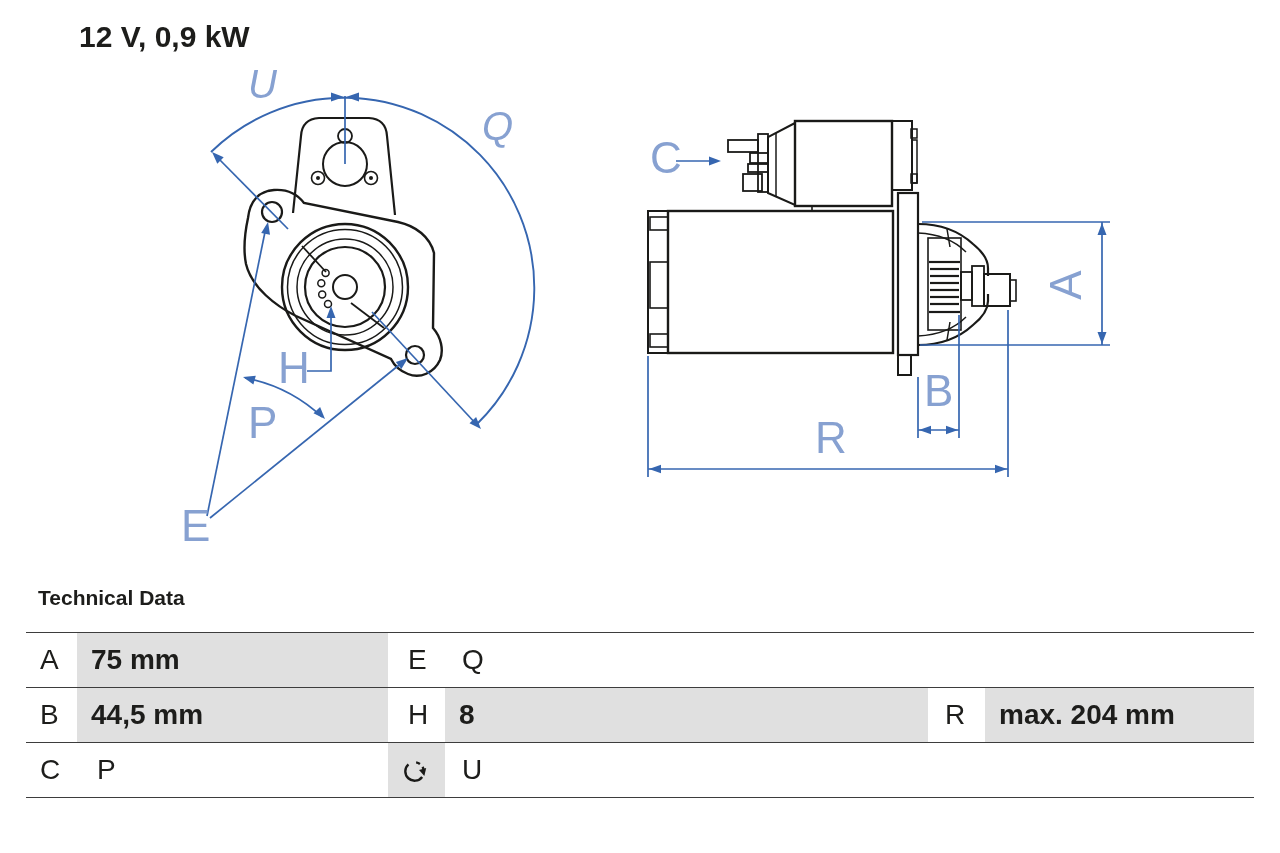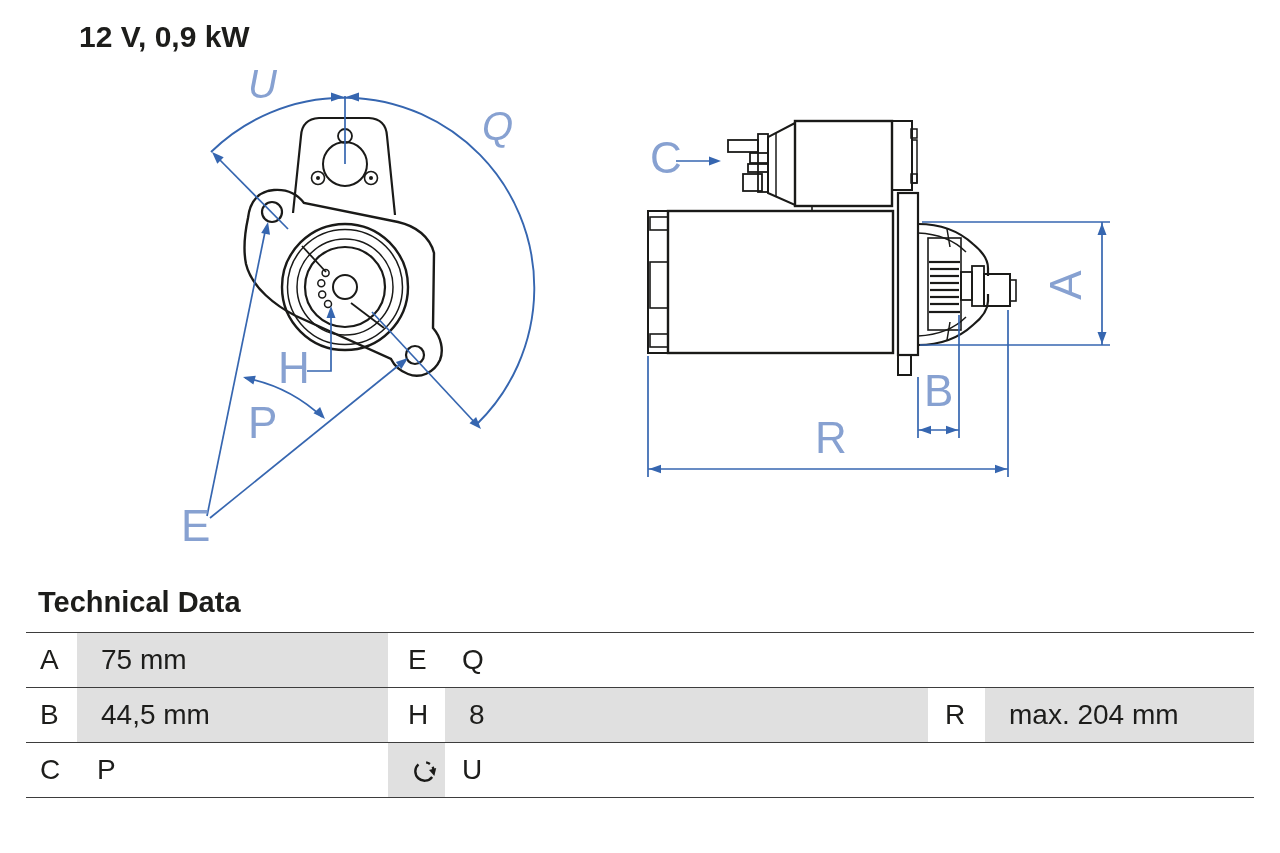--- a/index.html
+++ b/index.html
@@ -6,28 +6,28 @@
   #canvas{position:relative;width:1280px;height:853px;background:#ffffff;overflow:hidden;
           font-family:"Liberation Sans",sans-serif;color:#1d1d1b;}
   .abs{position:absolute;}
   #title{left:38px;top:20px;font-size:30px;font-weight:bold;letter-spacing:0px;margin-left:41px;}
   svg.layer{position:absolute;left:0;top:0;}
   .dlabel{position:absolute;color:#87a1d1;font-weight:300;font-size:44px;line-height:1;
           font-family:"Liberation Sans",sans-serif;}
   .dlabel.it{font-style:italic;font-size:40px;}
   .rot{transform:rotate(-90deg);transform-origin:center center;}
   
-  #tech-heading{left:38px;top:586px;font-size:29px;font-weight:bold;}
+  #tech-heading{left:38px;top:586px;font-size:21px;font-weight:bold;}
   #spec-table{left:26px;top:632px;width:1228px;}
   .trow{display:grid;grid-template-columns:51px 311px 57px 483px 57px 269px;
         height:54px;border-top:1.5px solid #3d3d3d;}
   .trow:last-child{border-bottom:1.5px solid #3d3d3d;}
   .cell{display:flex;align-items:center;font-size:28px;}
   .lcell{background:#ffffff;}
-  .vcell{background:#e0e0e0;padding-left:24px;}
+  .vcell{background:#e0e0e0;padding-left:14px;font-weight:bold;}
   .c1{padding-left:14px;}
   .c3{padding-left:20px;}
   .c5{padding-left:17px;}
 </style>
 </head>
 <body>
 
 <div id="canvas">
 
   <div class="abs" id="title">12 V, 0,9 kW</div>

